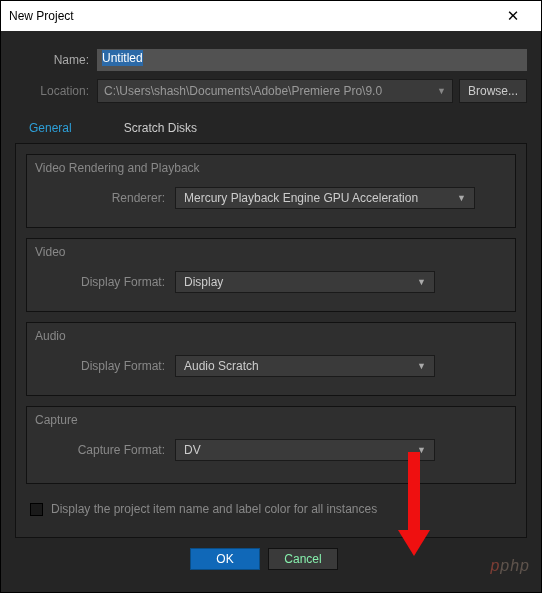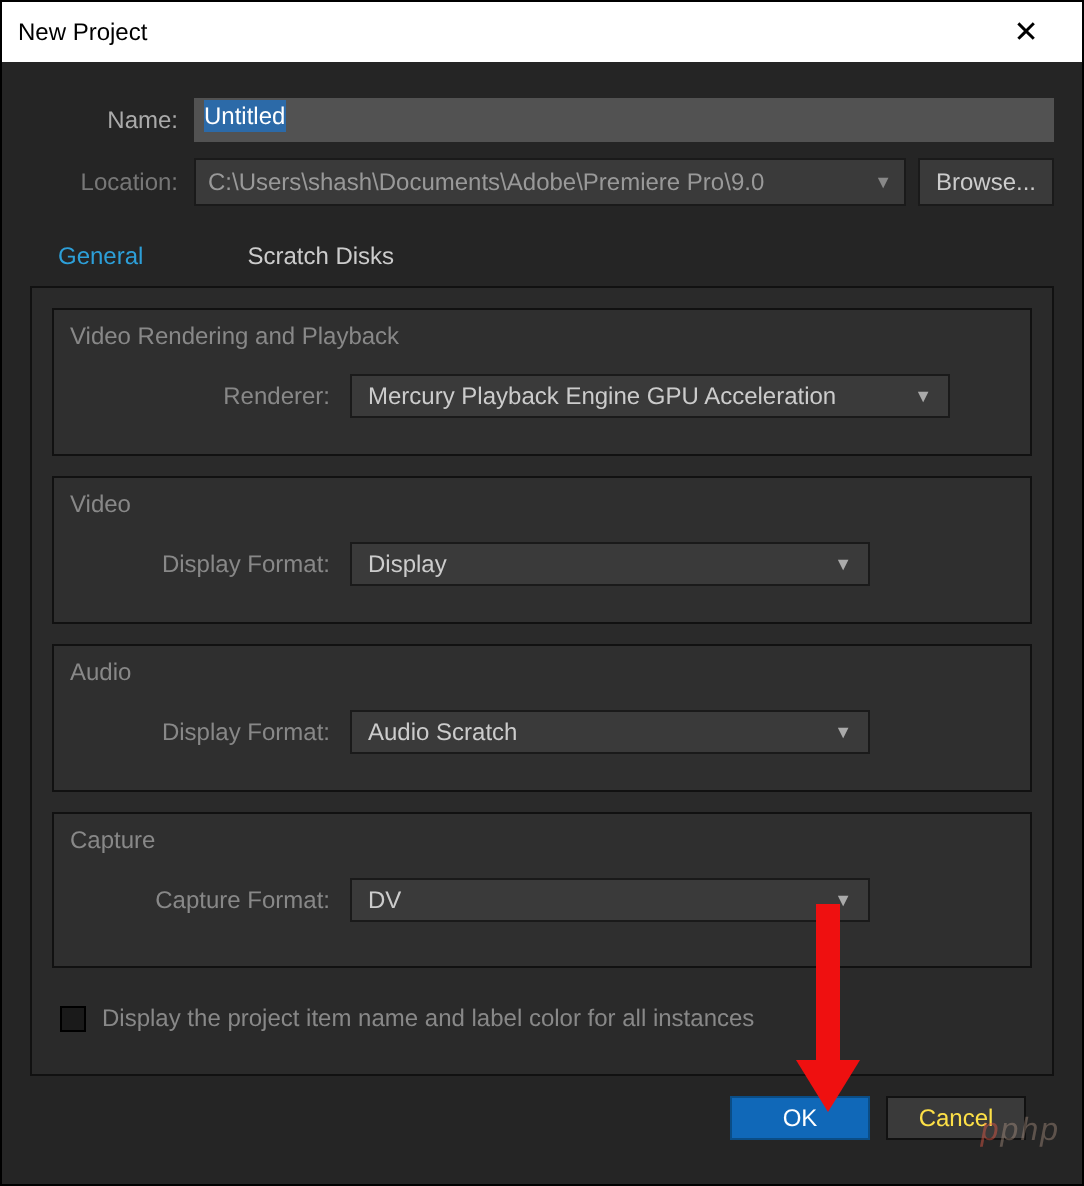--- a/index.html
+++ b/index.html
@@ -34,24 +34,24 @@
   .sec-title { color: #888; font-size: 12px; padding: 6px 8px 10px 8px; }
   .srow { display: flex; align-items: center; padding: 2px 8px; }
   .srow .slabel { width: 140px; text-align: right; color: #888; font-size: 12px; padding-right: 10px; }
   .dd { flex: 1; max-width: 260px; height: 22px; background: #3a3a3a; border: 1px solid #1a1a1a; color: #ccc; font-size: 12px; display: flex; align-items: center; justify-content: space-between; padding: 0 8px; }
   .dd .chev { font-size: 9px; color: #aaa; }
   .dd.wide { max-width: 300px; }
 
   .check-row { display: flex; align-items: center; padding: 8px 4px 4px 4px; color: #888; font-size: 12px; }
   .checkbox { width: 13px; height: 13px; background: #1a1a1a; border: 1px solid #000; margin-right: 8px; }
 
-  .footer { display: flex; justify-content: flex-end; padding: 10px 14px 12px 0; gap: 8px; }
+  .footer { display: flex; justify-content: center; padding: 10px 14px 12px 0; gap: 8px; }
   .btn { width: 70px; height: 22px; font-size: 12px; display:flex; align-items:center; justify-content:center; border:1px solid #111; }
   .btn.ok { background: #1068b8; color: #fff; border-color: #0a4d86; }
-  .btn.cancel { background: #3a3a3a; color: #fde047; }
+  .btn.cancel { background: #3a3a3a; color: #86efac; }
 
   .arrow-overlay { position: absolute; left: 398px; top: 452px; width: 30px; height: 110px; pointer-events: none; }
   .arrow-shaft { position: absolute; left: 10px; top: 0; width: 12px; height: 80px; background: #ef1010; }
   .arrow-head { position: absolute; left: 0; top: 78px; width: 0; height: 0; border-left: 16px solid transparent; border-right: 16px solid transparent; border-top: 26px solid #ef1010; }
 
   .watermark { position:absolute; right:12px; bottom:18px; color:rgba(200,170,150,0.35); font-size:16px; font-style:italic; pointer-events:none; letter-spacing:1px; }
   .watermark .p { color: rgba(230,90,70,0.45); }
 </style>
 </head>
 <body>

